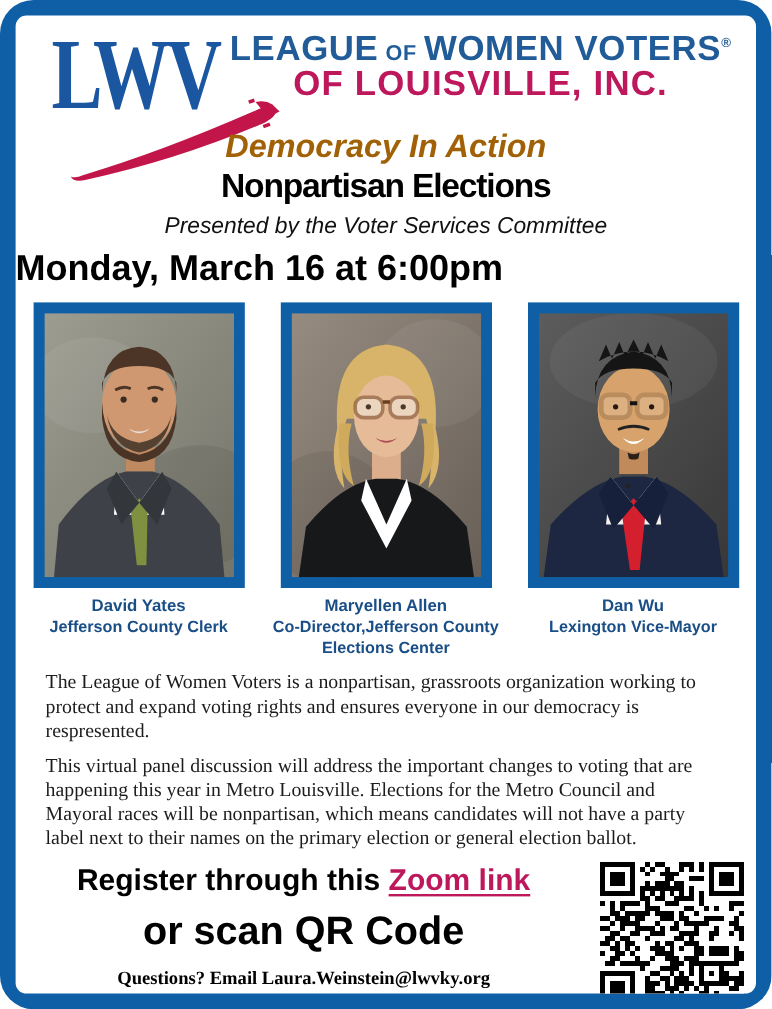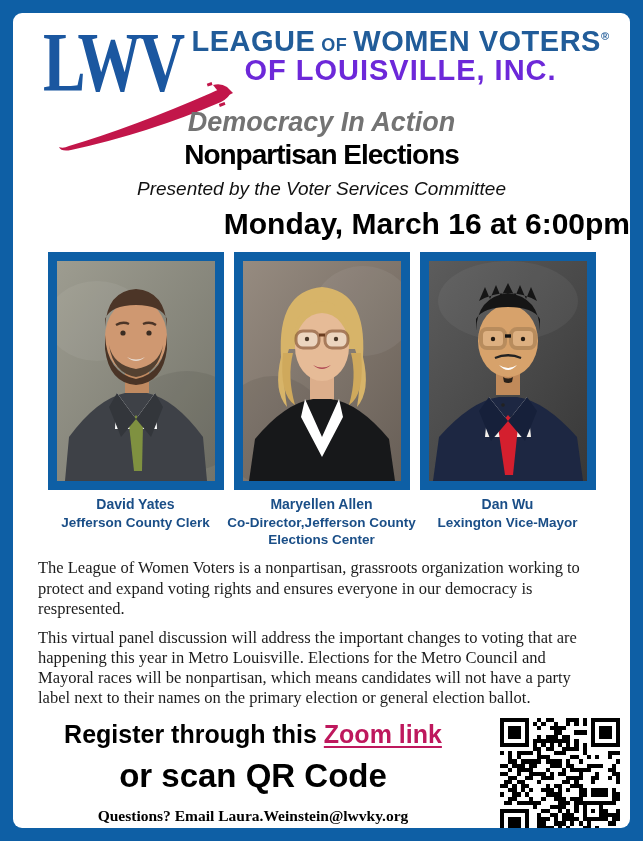--- a/index.html
+++ b/index.html
@@ -1,43 +1,43 @@
 <!DOCTYPE html>
 <html><head>
 <meta charset="utf-8">
 <style>
   * { margin:0; padding:0; box-sizing:border-box; }
   body { background:#ffffff; font-family:"Liberation Sans", sans-serif; }
-  .page { position:relative; width:643px; height:841px; background:#0E5FA5; overflow:hidden; }
+  .page { position:relative; width:643px; height:841px; background:#0E5FA5; overflow:hidden;border-radius:28px; }
   .inner { position:absolute; inset:13px; background:#ffffff; border-radius:9px; overflow:hidden; }
 
   
   .hdr { position:relative; height:124px; }
   .lwv {
     position:absolute; left:30px; top:8px;
     font-family:"Liberation Serif", serif; font-weight:700;
     font-size:84px; line-height:1; letter-spacing:-3px;
     color:#1B57A0; transform:scaleX(.76); transform-origin:left top;
   }
   .swoosh { position:absolute; left:40px; top:62px; width:184px; height:76px; }
   .org { position:absolute; left:160px; right:2px; top:12px; text-align:center; color:#215C99; }
   .org-l1 { font-size:29px; font-weight:700; letter-spacing:.5px; white-space:nowrap; }
   .org-of { font-size:18px; margin:0 6px; }
   .reg { font-size:11px; vertical-align:super; }
-  .org-l2 { font-size:29px; font-weight:700; letter-spacing:1px; color:#6d28d9; margin-top:-4px; }
+  .org-l2 { font-size:29px; font-weight:700; letter-spacing:1px; color:#be185d; margin-top:-4px; }
   .tagline { position:absolute; left:0; top:94px; width:100%; text-align:center;
-    font-size:27px; font-weight:700; font-style:italic; color:#737373; }
+    font-size:27px; font-weight:700; font-style:italic; color:#a16207; }
 
   
   .title { text-align:center; font-size:28px; font-weight:700; letter-spacing:-1px; color:#000; margin-top:2px; }
   .presented { text-align:center; font-size:19px; font-style:italic; color:#111; margin-top:7px; }
-  .datetime { text-align:right; font-size:30px; font-weight:700; color:#000; margin-top:7px;padding-left:20px; }
+  .datetime { text-align:left; font-size:30px; font-weight:700; color:#000; margin-top:7px; }
 
   
-  .panel-row { display:flex; justify-content:center; gap:10px; margin-top:11px; }
+  .panel-row { display:flex; justify-content:center; gap:30px; margin-top:11px; }
   .panelist { width:176px; display:flex; flex-direction:column; align-items:center; }
   .photo-frame { width:176px; height:238px; background:#0E5FA5; padding:9px; }
   .photo-frame svg { display:block; width:158px; height:220px; }
   .caption { margin-top:6px; width:200px; text-align:center; color:#1A4E87; line-height:1.28; }
   .cap-name { font-size:14px; font-weight:700; }
   .cap-title { font-size:13.5px; font-weight:700; }
 
   
   .body-text { margin:10px 25px 0 25px; font-family:"Liberation Serif", serif;
     font-size:16.5px; line-height:1.22; color:#1c1c1c; }

